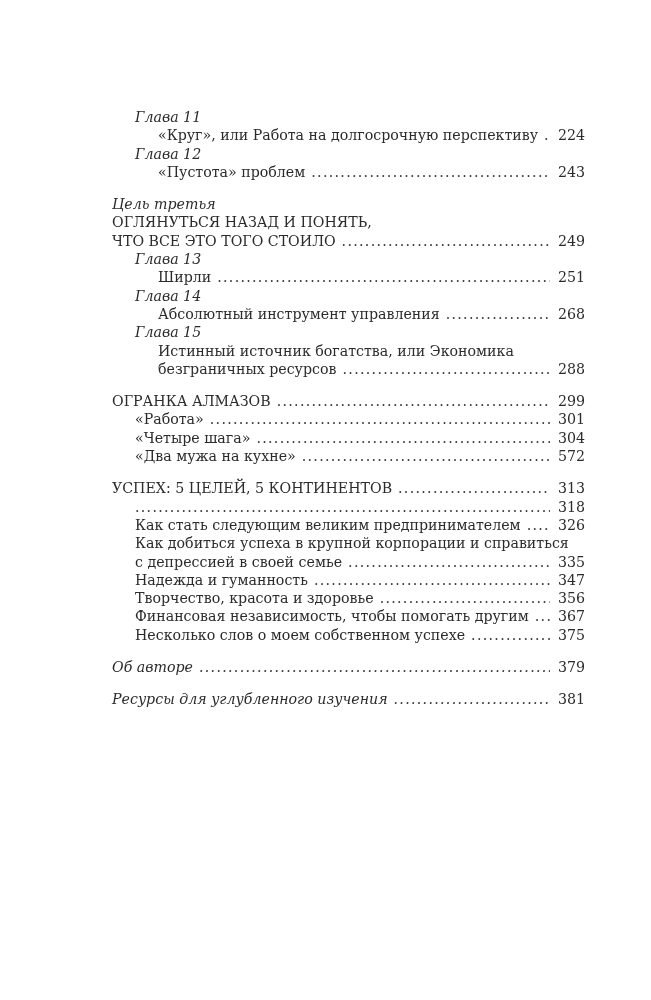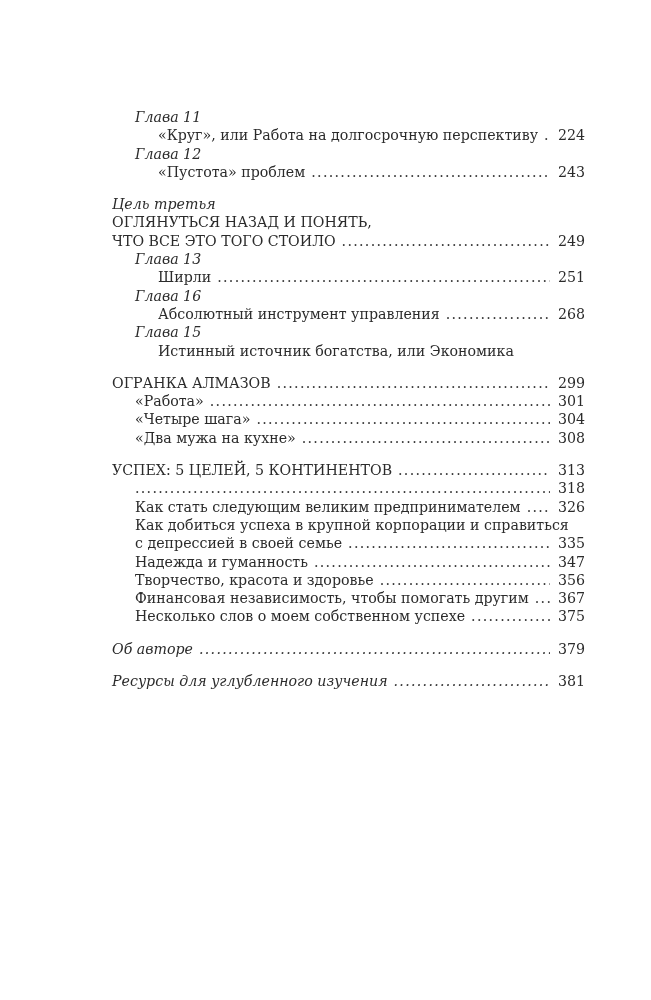--- a/index.html
+++ b/index.html
@@ -47,29 +47,34 @@
     <span class="pg">249</span>
   </div>
 
   <div class="row lvl1 it">Глава 13</div>
   <div class="row lvl2 leader">
     <span class="t">Ширли</span>
     <span class="dots"></span>
     <span class="pg">251</span>
   </div>
 
-  <div class="row lvl1 it">Глава 16</div>
+  <div class="row lvl1 it">Глава 14</div>
   <div class="row lvl2 leader">
     <span class="t">Абсолютный инструмент управления</span>
     <span class="dots"></span>
     <span class="pg">268</span>
   </div>
 
   <div class="row lvl1 it">Глава 15</div>
   <div class="row lvl2">Истинный источник богатства, или Экономика</div>
+  <div class="row lvl2 leader">
+    <span class="t">безграничных ресурсов</span>
+    <span class="dots"></span>
+    <span class="pg">288</span>
+  </div>
 
   <div class="gap"></div>
 
   <div class="row lvl0 leader">
     <span class="t">ОГРАНКА АЛМАЗОВ</span>
     <span class="dots"></span>
     <span class="pg">299</span>
   </div>
   <div class="row lvl1 leader">
     <span class="t">«Работа»</span>
@@ -77,21 +82,21 @@
     <span class="pg">301</span>
   </div>
   <div class="row lvl1 leader">
     <span class="t">«Четыре шага»</span>
     <span class="dots"></span>
     <span class="pg">304</span>
   </div>
   <div class="row lvl1 leader">
     <span class="t">«Два мужа на кухне»</span>
     <span class="dots"></span>
-    <span class="pg">308</span>
+    <span class="pg">572</span>
   </div>
 
   <div class="gap"></div>
 
   <div class="row lvl0 leader">
     <span class="t">УСПЕХ: 5 ЦЕЛЕЙ, 5 КОНТИНЕНТОВ</span>
     <span class="dots"></span>
     <span class="pg">313</span>
   </div>
   <div class="row lvl1 leader">

